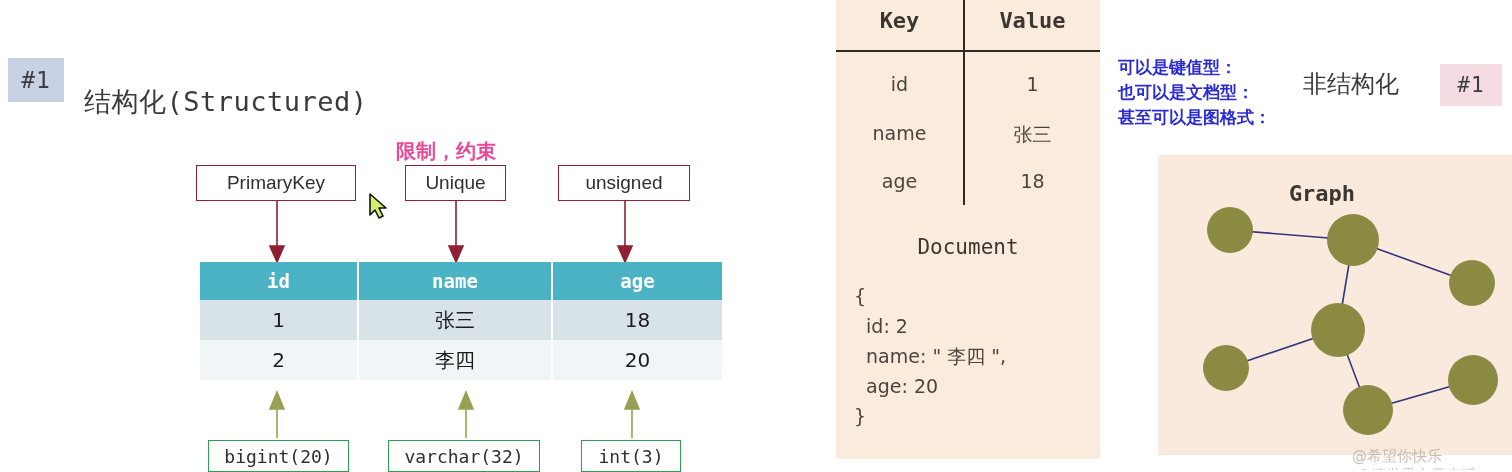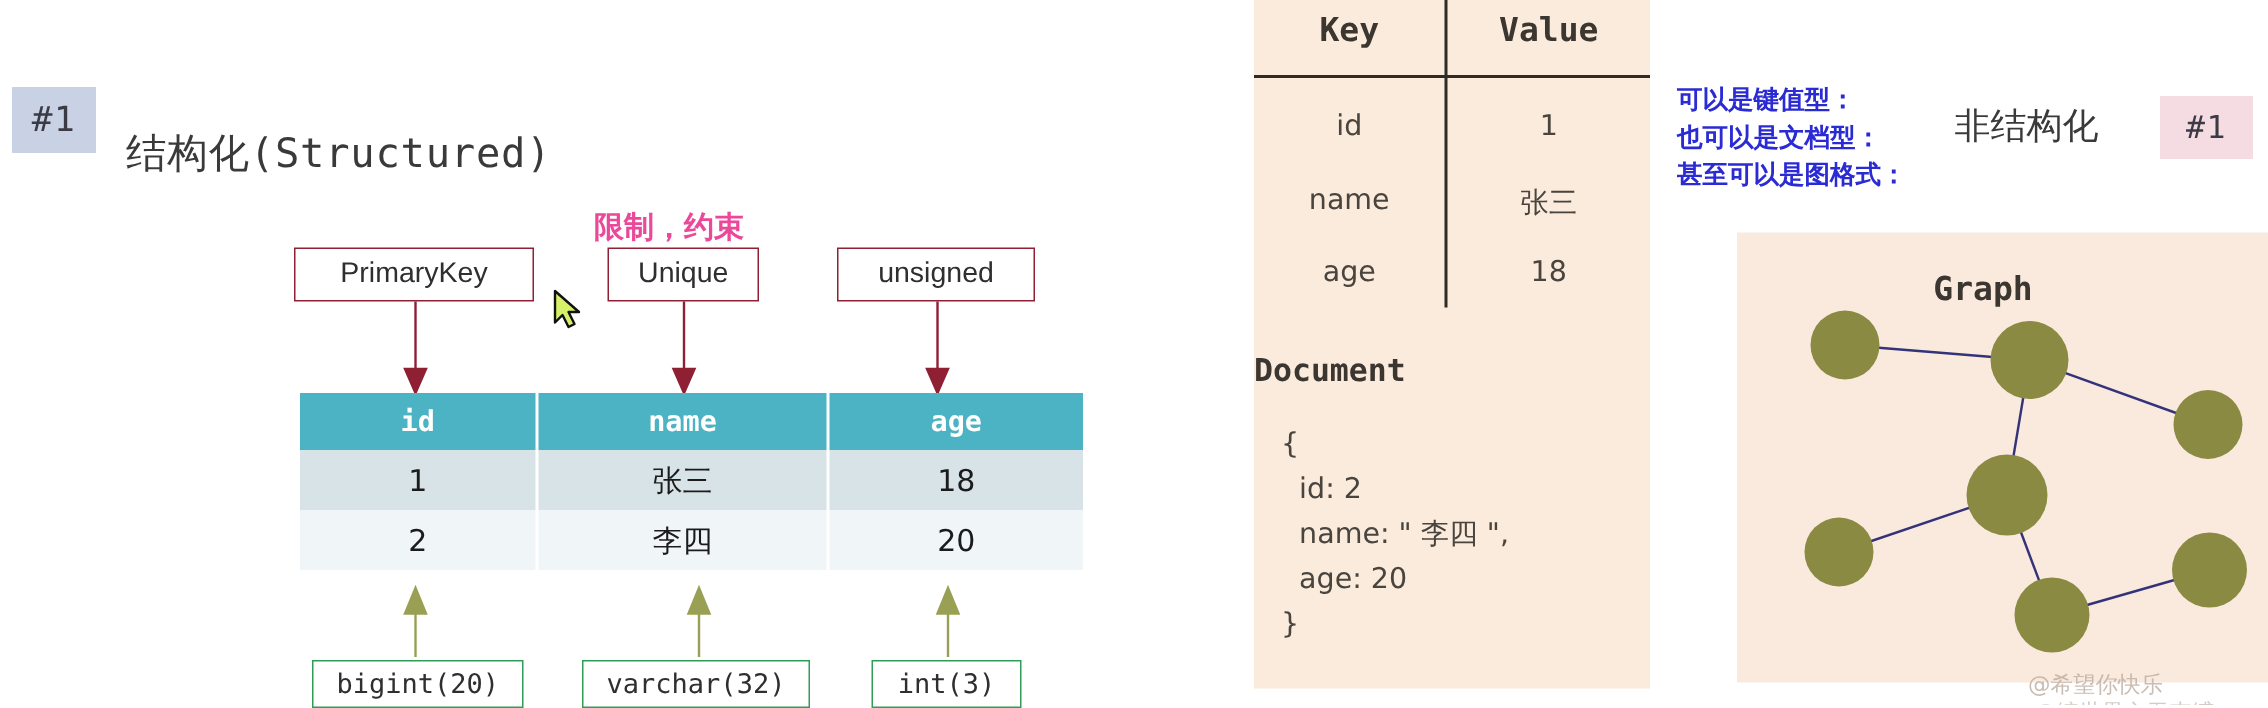--- a/index.html
+++ b/index.html
@@ -80,22 +80,22 @@
   .kv-head{position:absolute;top:8px;font-weight:bold;font-size:22px;color:#3c3631;
     font-family:"DejaVu Sans Mono","Liberation Mono",monospace;text-align:center;}
   #kv-head-key{left:0px;width:127px;}
   #kv-head-val{left:129px;width:135px;}
   .kv-cell{position:absolute;font-size:19px;color:#4a443e;text-align:center;
     font-family:"DejaVu Sans",sans-serif;}
   .kv-k{left:0px;width:127px;}
   .kv-v{left:129px;width:135px;}
 
   #doc-panel{left:836px;top:227px;width:264px;height:232px;background:#faebdd;}
-  #doc-title{position:absolute;top:8px;left:0;width:264px;text-align:left;
-    font-weight:bold;font-size:21px;color:#3c3631;
+  #doc-title{position:absolute;top:8px;left:0;width:264px;text-align:center;
+    font-weight:normal;font-size:21px;color:#3c3631;
     font-family:"DejaVu Sans Mono","Liberation Mono",monospace;}
   #doc-body{position:absolute;top:54px;left:18px;
     font-family:"DejaVu Sans",sans-serif;font-size:19px;color:#4a443e;
     line-height:30px;white-space:pre;}
 
   
   #ann-blue{
     left:1118px;top:55px;
     font-size:17px;font-weight:bold;color:#2b2bd4;line-height:25px;
     font-family:"DejaVu Sans",sans-serif;white-space:pre;

